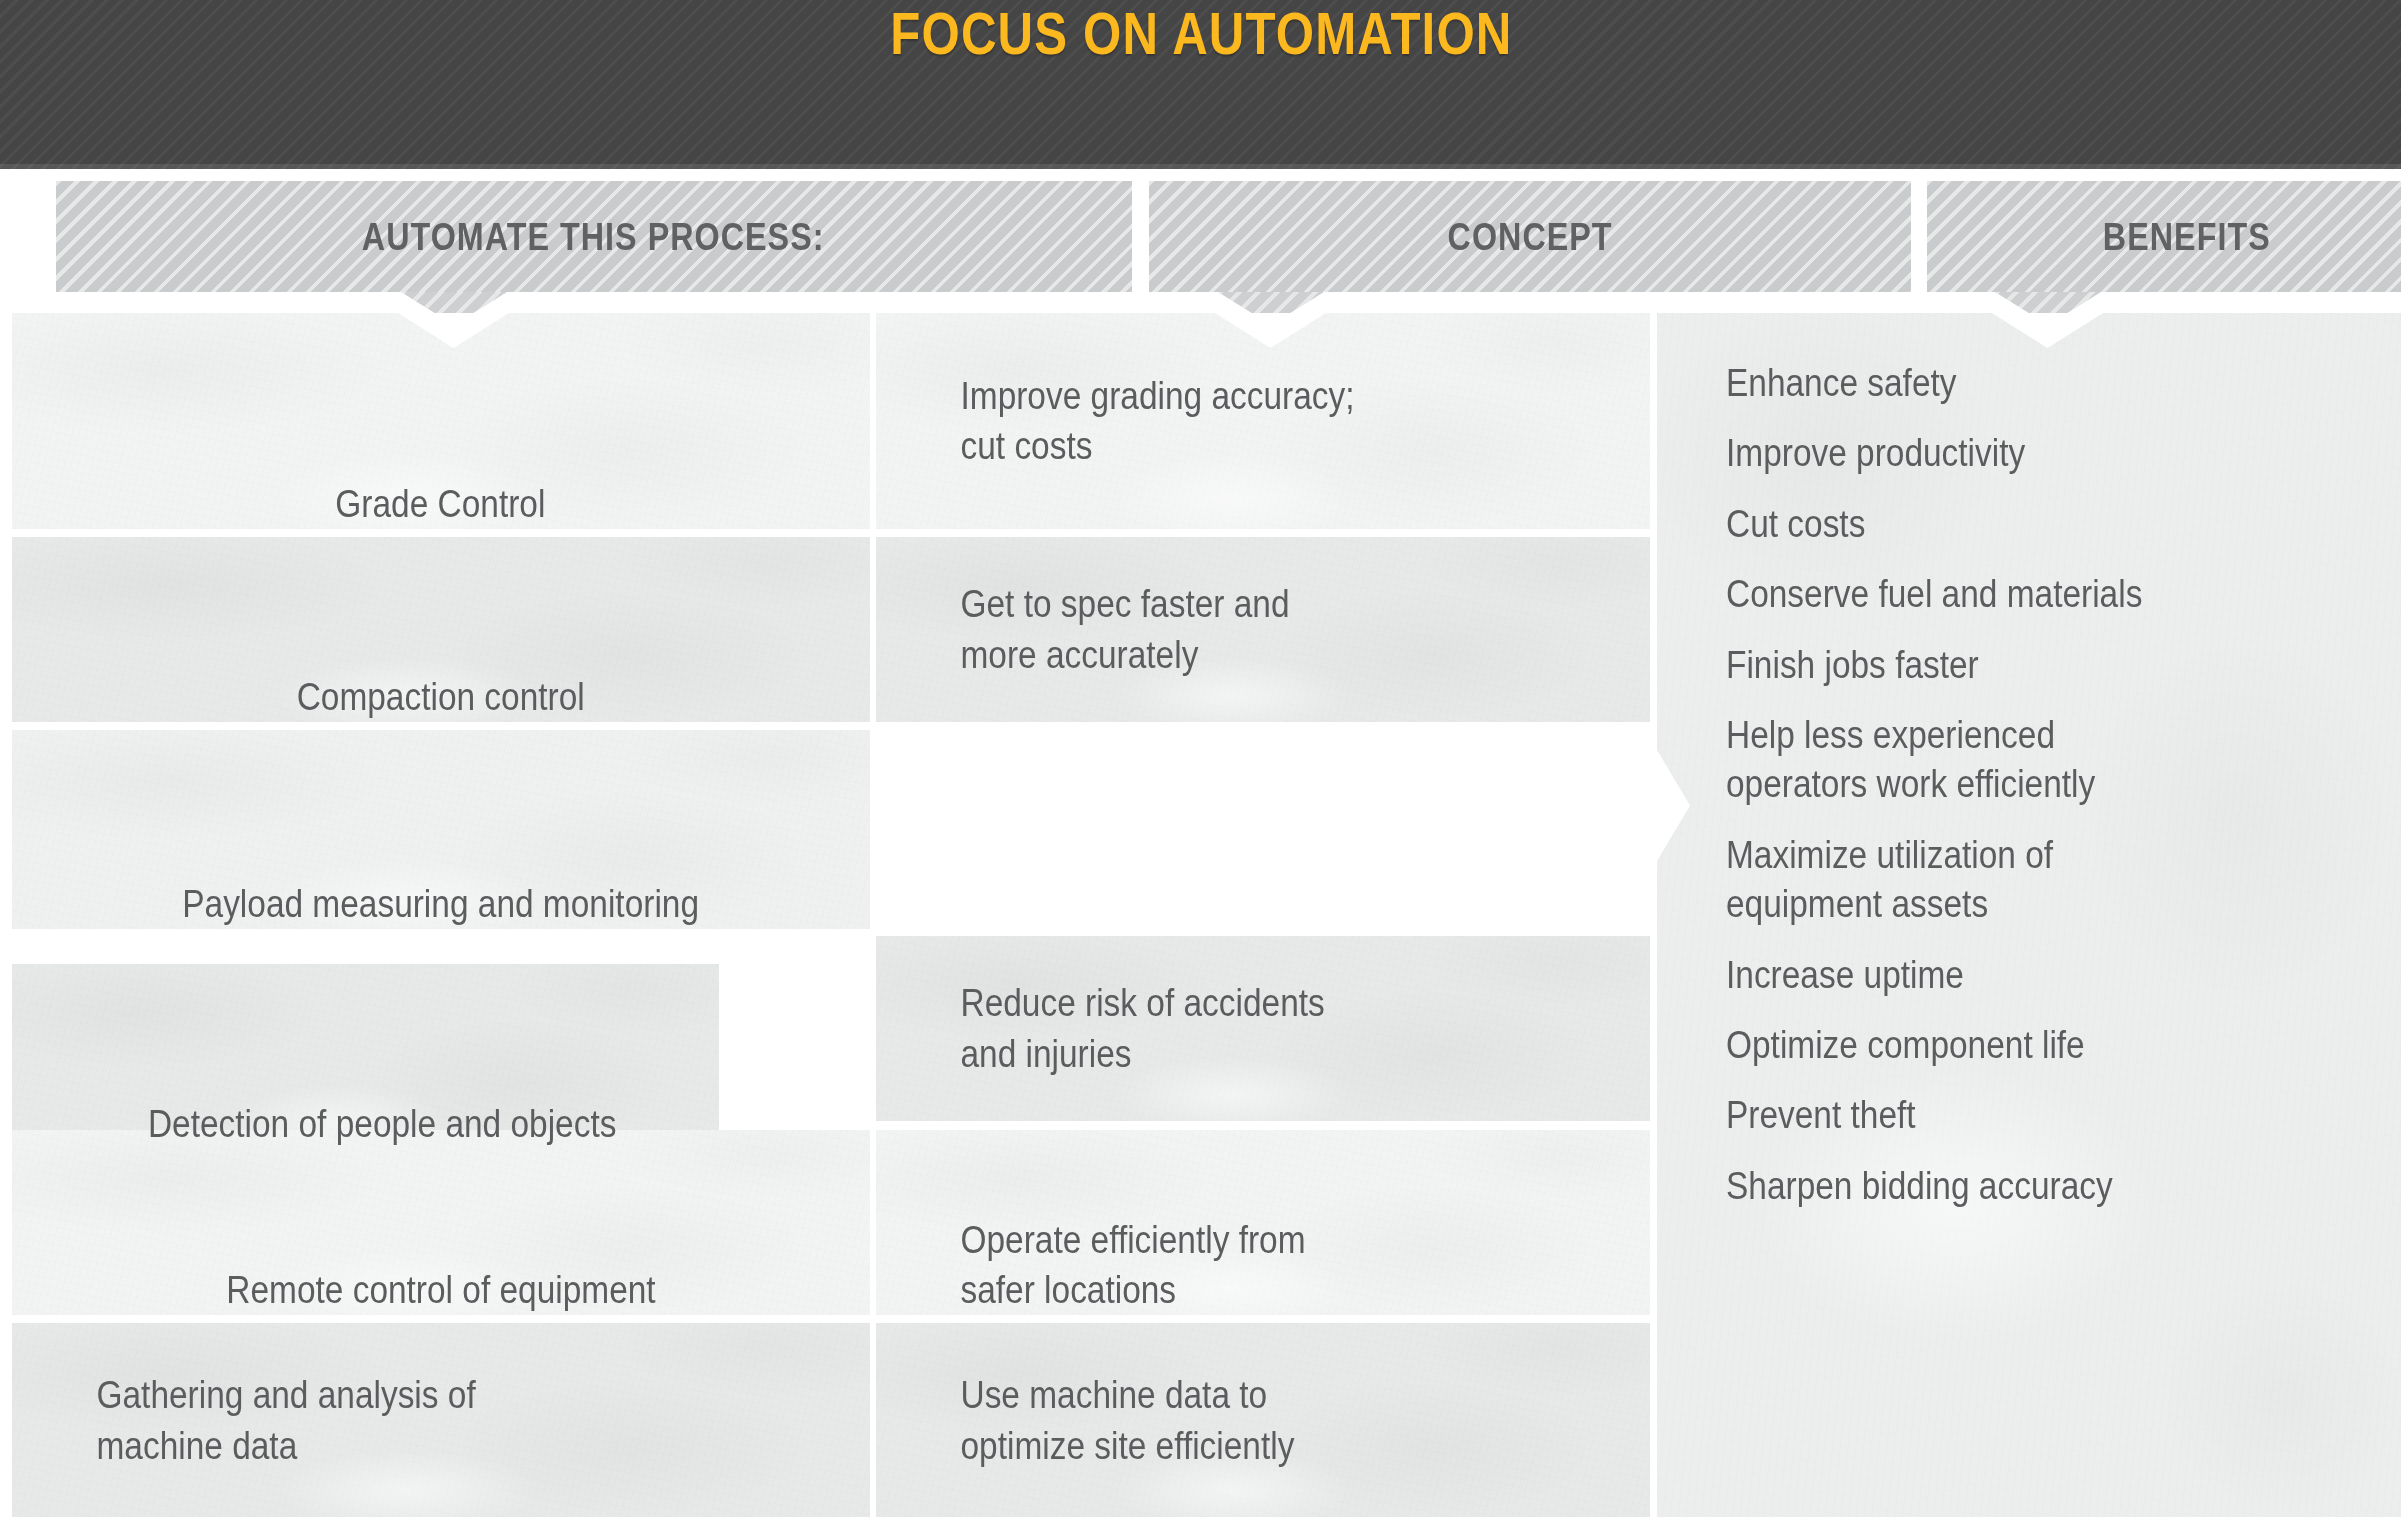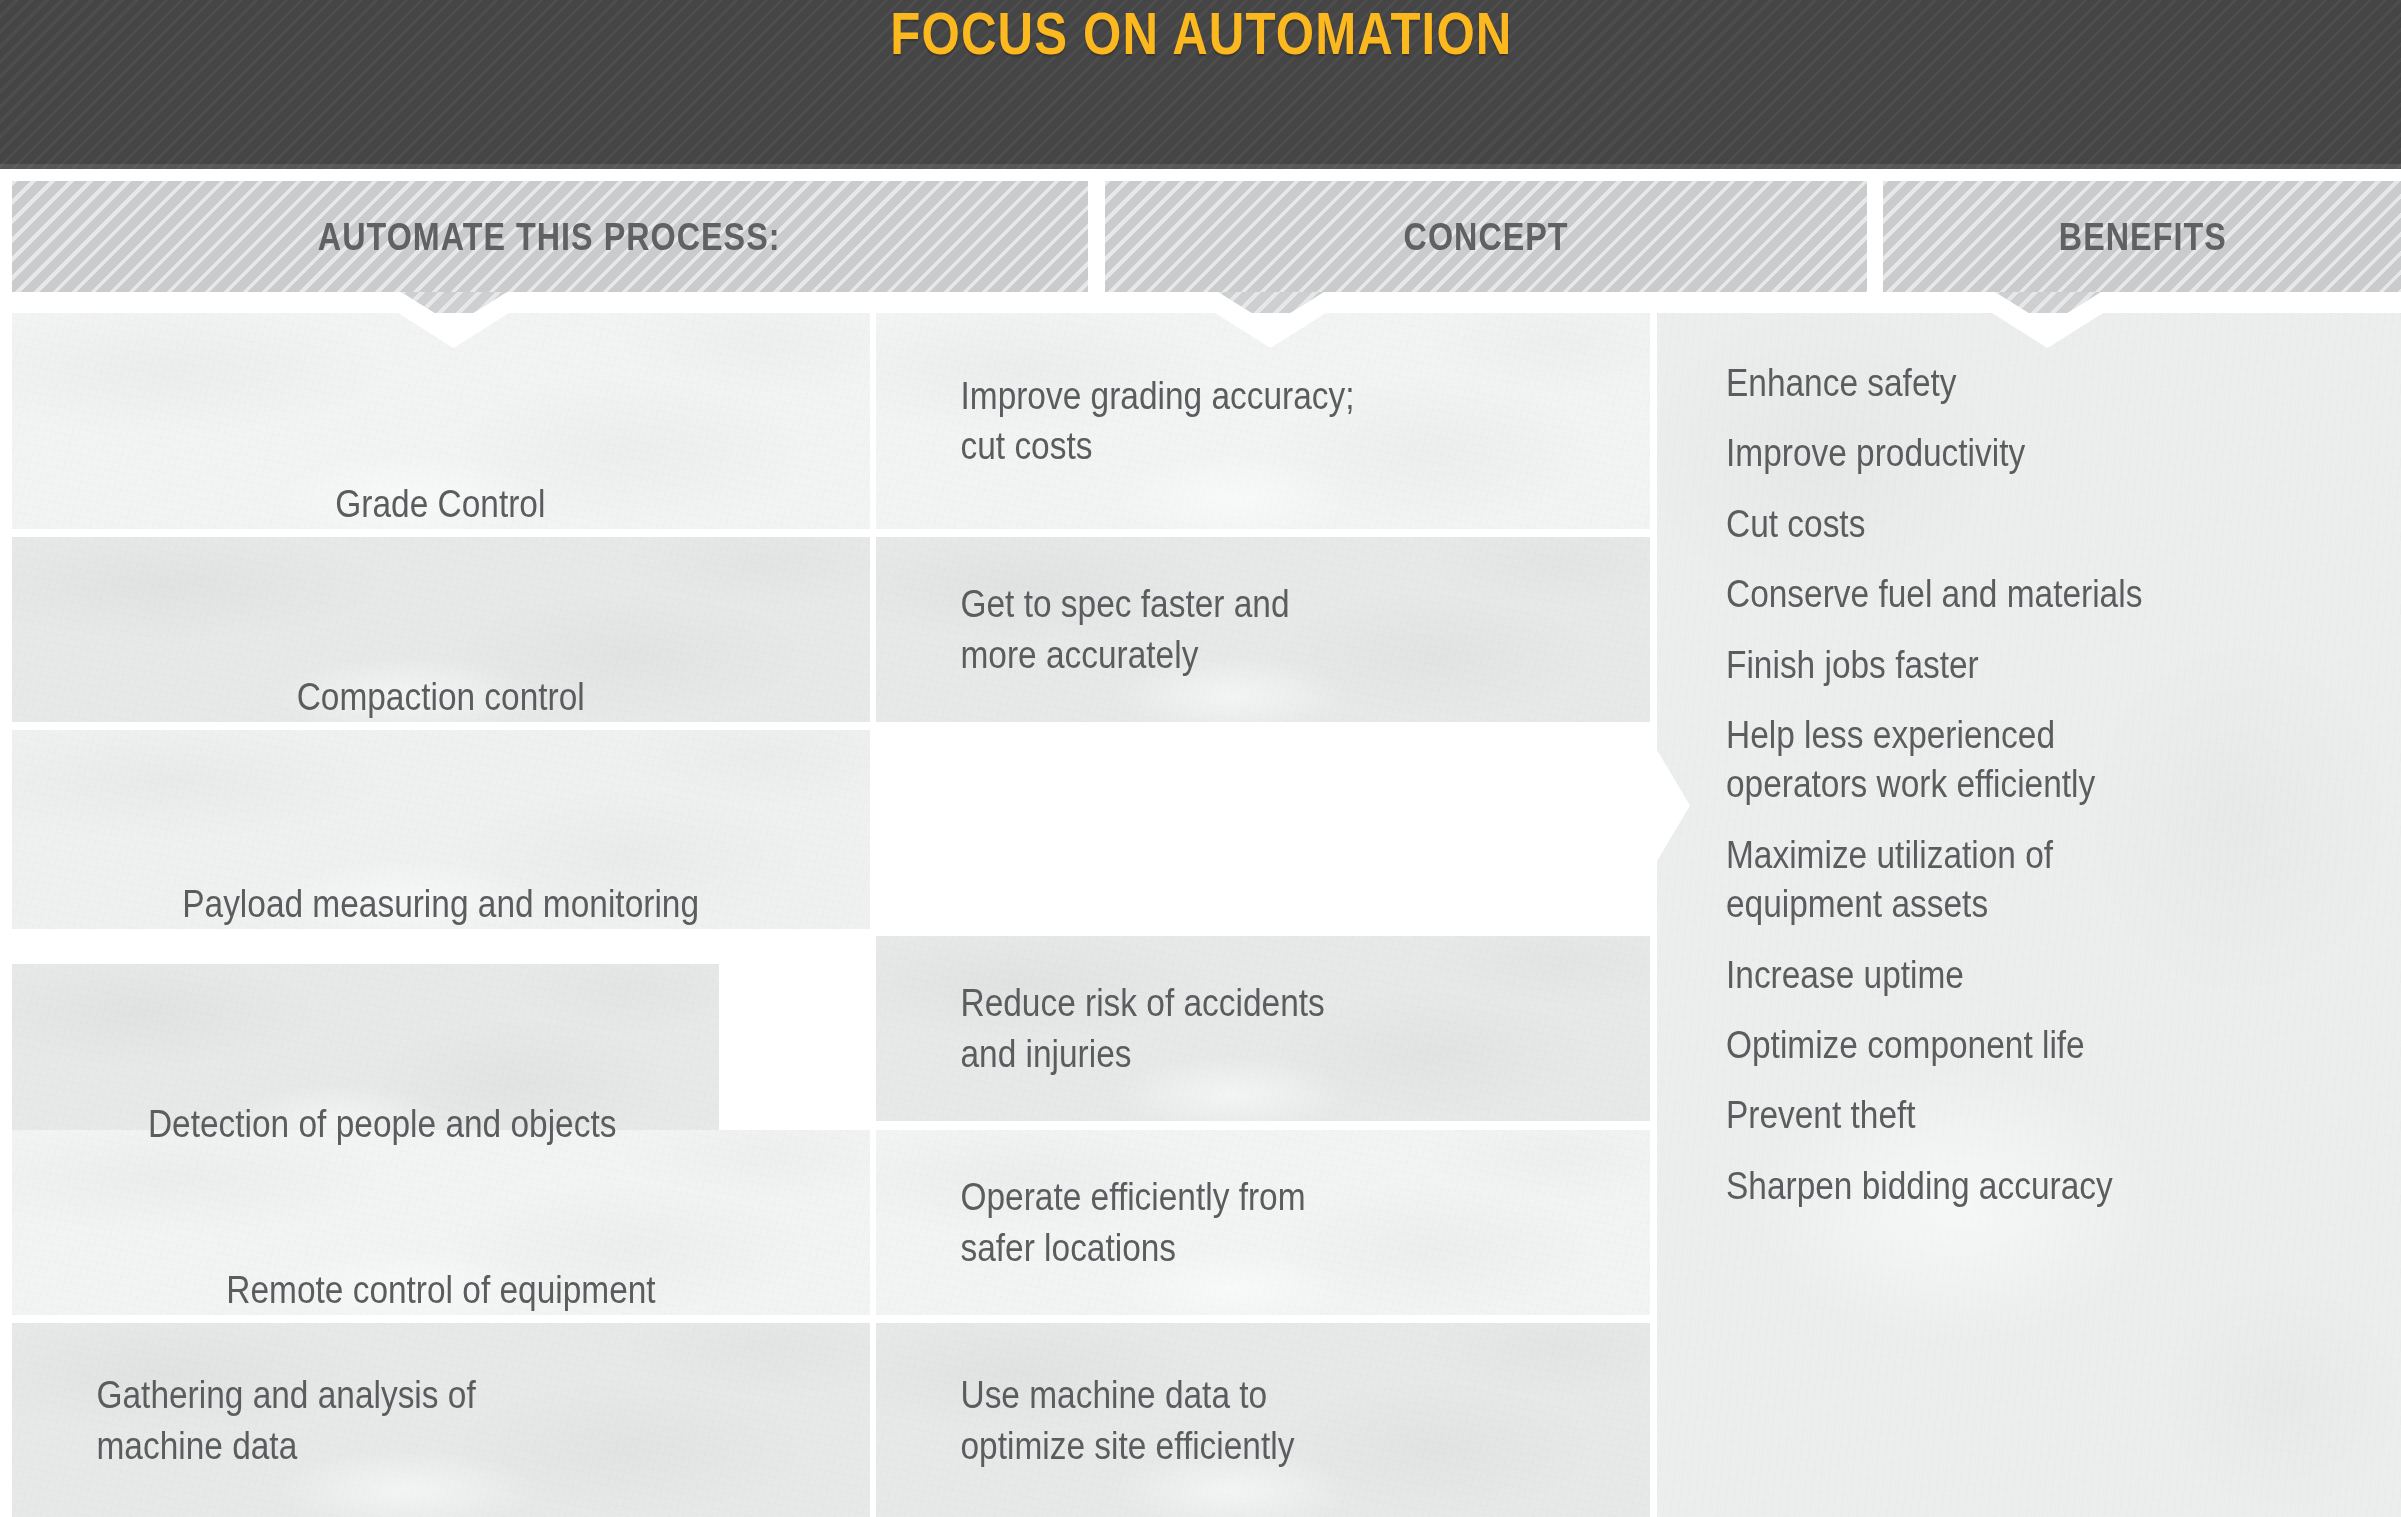--- a/index.html
+++ b/index.html
@@ -67,20 +67,21 @@
     background-color: #c9cbcc;
     background-image: repeating-linear-gradient(
         135deg,
         rgba(255,255,255,0.55) 0px,
         rgba(255,255,255,0.55) 3.8px,
         rgba(255,255,255,0.0) 3.8px,
         rgba(255,255,255,0.0) 13.4px);
     display: flex;
     align-items: center;
     justify-content: center;
+    margin-left: 44px;
   }
   .col-head-label {
     color: #5f6163;
     font-size: 38px;
     font-weight: bold;
     letter-spacing: 1.2px;
     transform: scaleX(0.85);
     transform-origin: center;
     white-space: nowrap;
     line-height: 1;
@@ -258,21 +259,21 @@
     <div class="cell-text">Detection of people and objects</div>
   </div>
   <div class="cell left cell-shade-b" style="left:876px; top:623px; width:774px; height:185px;">
     <div class="cell-text">Reduce risk of accidents
 and injuries</div>
   </div>
 
   <div class="cell center cell-shade-a" style="left:11.5px; top:817px; width:858px; height:185px;">
     <div class="cell-text">Remote control of equipment</div>
   </div>
-  <div class="cell left cell-shade-a" style="left:876px; top:817px; width:774px; height:185px;">
+  <div class="cell left cell-shade-a" style="left:876px; top:817px; width:774px; height:185px;align-items:flex-end;">
     <div class="cell-text">Operate efficiently from
 safer locations</div>
   </div>
 
   <div class="cell left cell-shade-b" style="left:11.5px; top:1010px; width:858px; height:195px;">
     <div class="cell-text">Gathering and analysis of
 machine data</div>
   </div>
   <div class="cell left cell-shade-b" style="left:876px; top:1010px; width:774px; height:195px;">
     <div class="cell-text">Use machine data to

